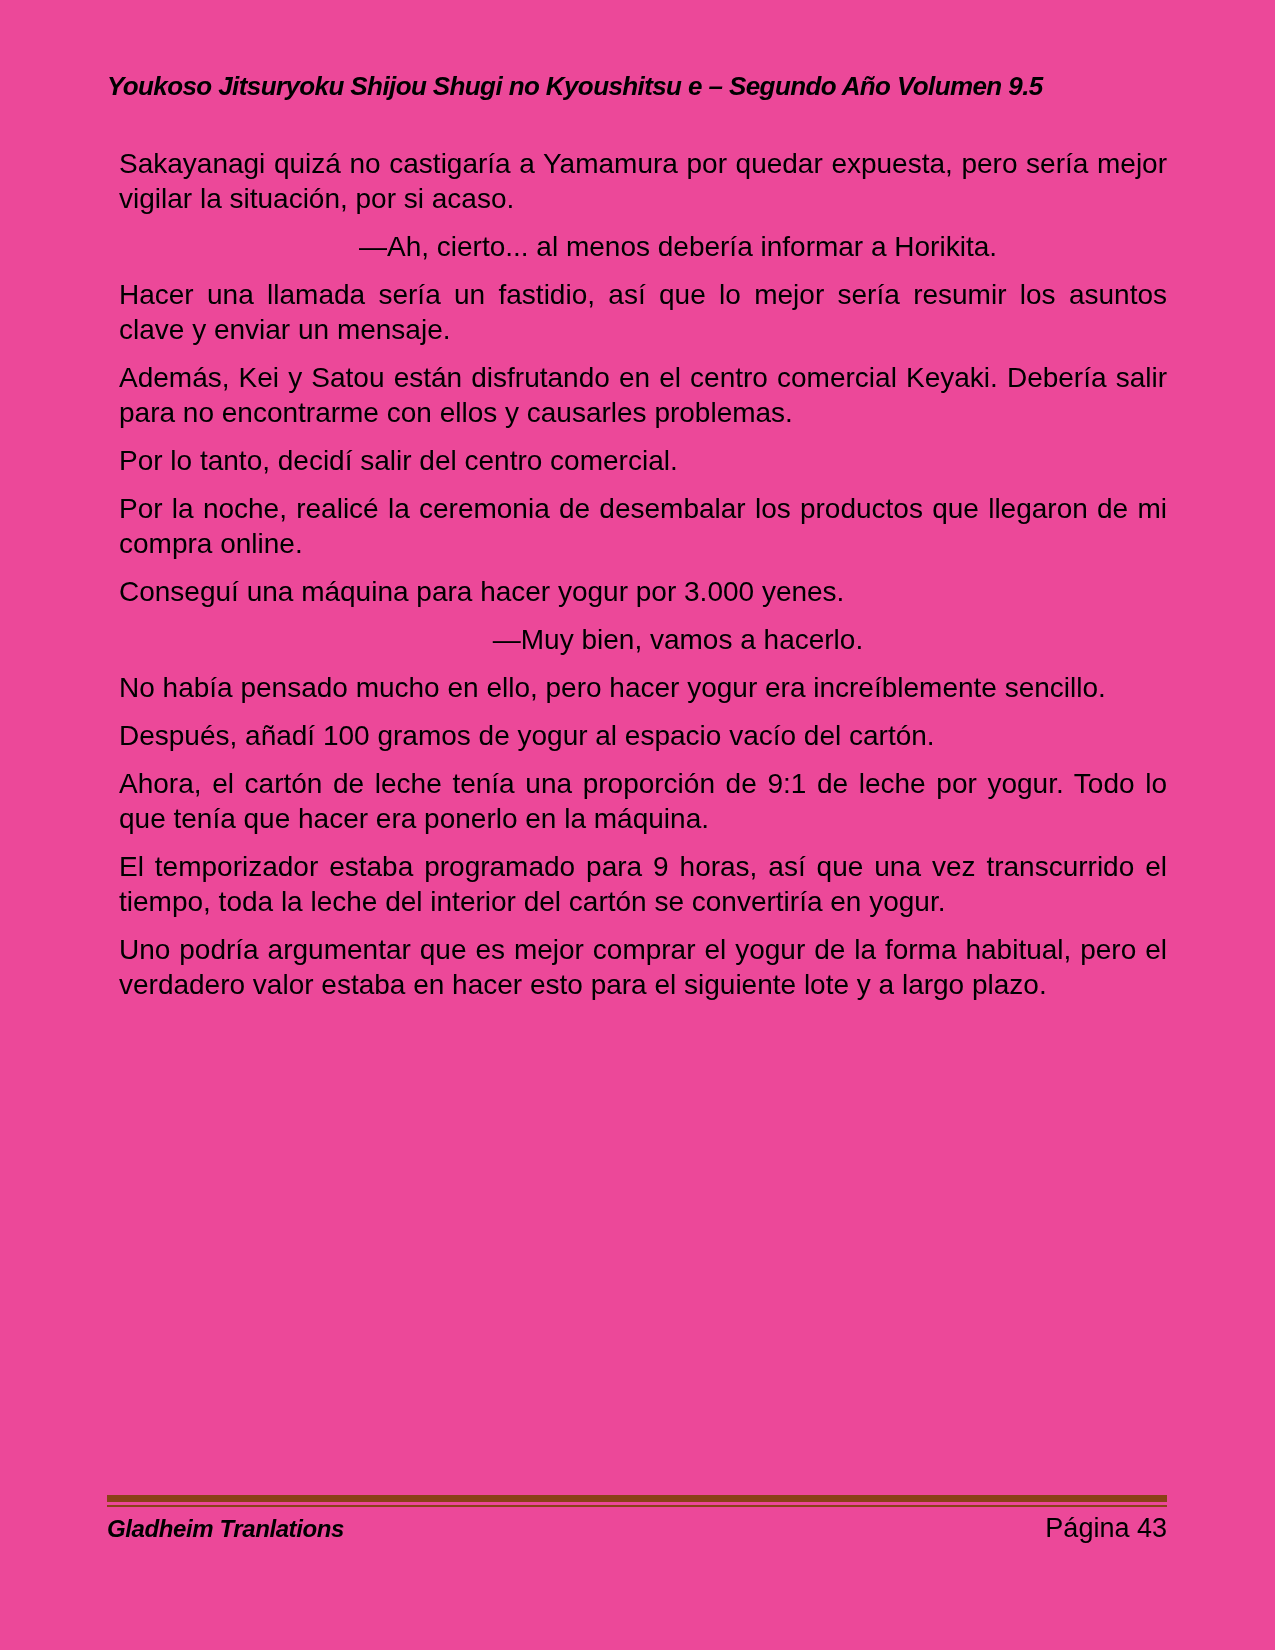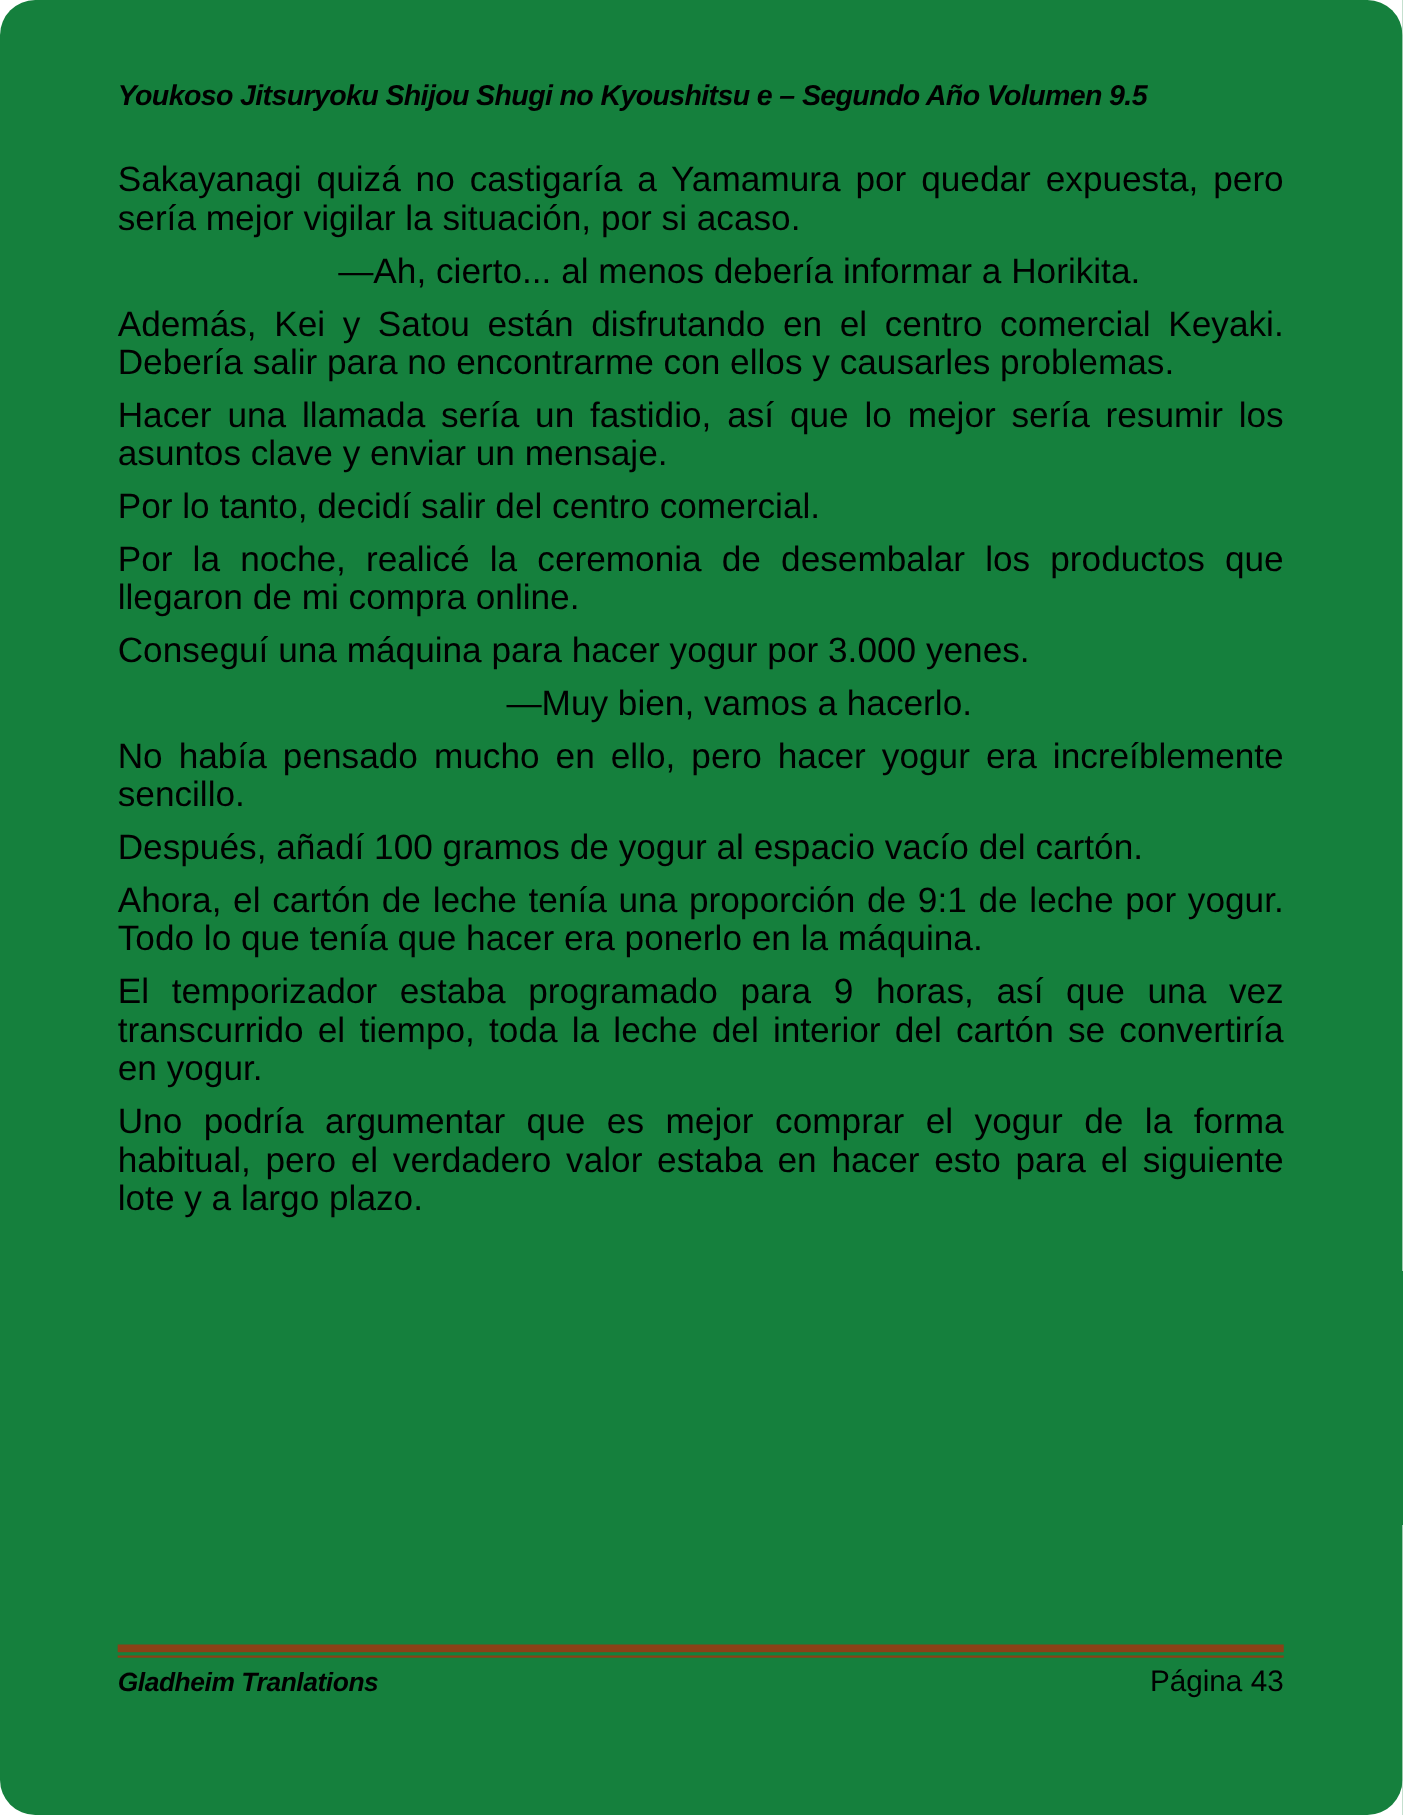--- a/index.html
+++ b/index.html
@@ -4,46 +4,45 @@
 <style>
   html, body {
     margin: 0;
     padding: 0;
     background: #ffffff;
   }
   .page {
     position: relative;
     width: 1275px;
     height: 1650px;
-    background: #15803d;
+    background: #ec4899;
     font-family: "Liberation Sans", sans-serif;
     color: #000000;
     overflow: hidden;
-    border-radius: 32px;
   }
   .content {
     position: absolute;
     left: 107px;
     width: 1060px;
     top: 70px;
   }
   .header-title {
     font-weight: bold;
     font-style: italic;
     font-size: 26px;
     line-height: 32px;
     letter-spacing: -0.6px;
     white-space: nowrap;
     margin: 0 0 44px 0;
   }
   .body-text p {
-    font-size: 32px;
+    font-size: 28px;
     line-height: 35px;
     text-align: justify;
-    margin: 0 0 13px 0;
+    margin: 0 0 13px 12px;
   }
   .body-text p.dialogue {
     text-indent: 70px;
     text-align: center;
   }
   .section-heading {
     font-size: 29px;
     font-weight: bold;
     line-height: 35px;
     margin: 94px 0 17px 0;
@@ -81,22 +80,22 @@
 <div class="page">
   <div class="content">
 
     <header>
       <div class="header-title">Youkoso Jitsuryoku Shijou Shugi no Kyoushitsu e – Segundo Año Volumen 9.5</div>
     </header>
 
     <main class="body-text">
       <p>Sakayanagi quizá no castigaría a Yamamura por quedar expuesta, pero sería mejor vigilar la situación, por si acaso.</p>
       <p class="dialogue">—Ah, cierto... al menos debería informar a Horikita.</p>
+      <p>Hacer una llamada sería un fastidio, así que lo mejor sería resumir los asuntos clave y enviar un mensaje.</p>
       <p>Además, Kei y Satou están disfrutando en el centro comercial Keyaki. Debería salir para no encontrarme con ellos y causarles problemas.</p>
-      <p>Hacer una llamada sería un fastidio, así que lo mejor sería resumir los asuntos clave y enviar un mensaje.</p>
       <p>Por lo tanto, decidí salir del centro comercial.</p>
 
 
       <p>Por la noche, realicé la ceremonia de desembalar los productos que llegaron de mi compra online.</p>
       <p>Conseguí una máquina para hacer yogur por 3.000 yenes.</p>
       <p class="dialogue">—Muy bien, vamos a hacerlo.</p>
       <p>No había pensado mucho en ello, pero hacer yogur era increíblemente sencillo.</p>
       <p>Después, añadí 100 gramos de yogur al espacio vacío del cartón.</p>
       <p>Ahora, el cartón de leche tenía una proporción de 9:1 de leche por yogur. Todo lo que tenía que hacer era ponerlo en la máquina.</p>
       <p>El temporizador estaba programado para 9 horas, así que una vez transcurrido el tiempo, toda la leche del interior del cartón se convertiría en yogur.</p>

